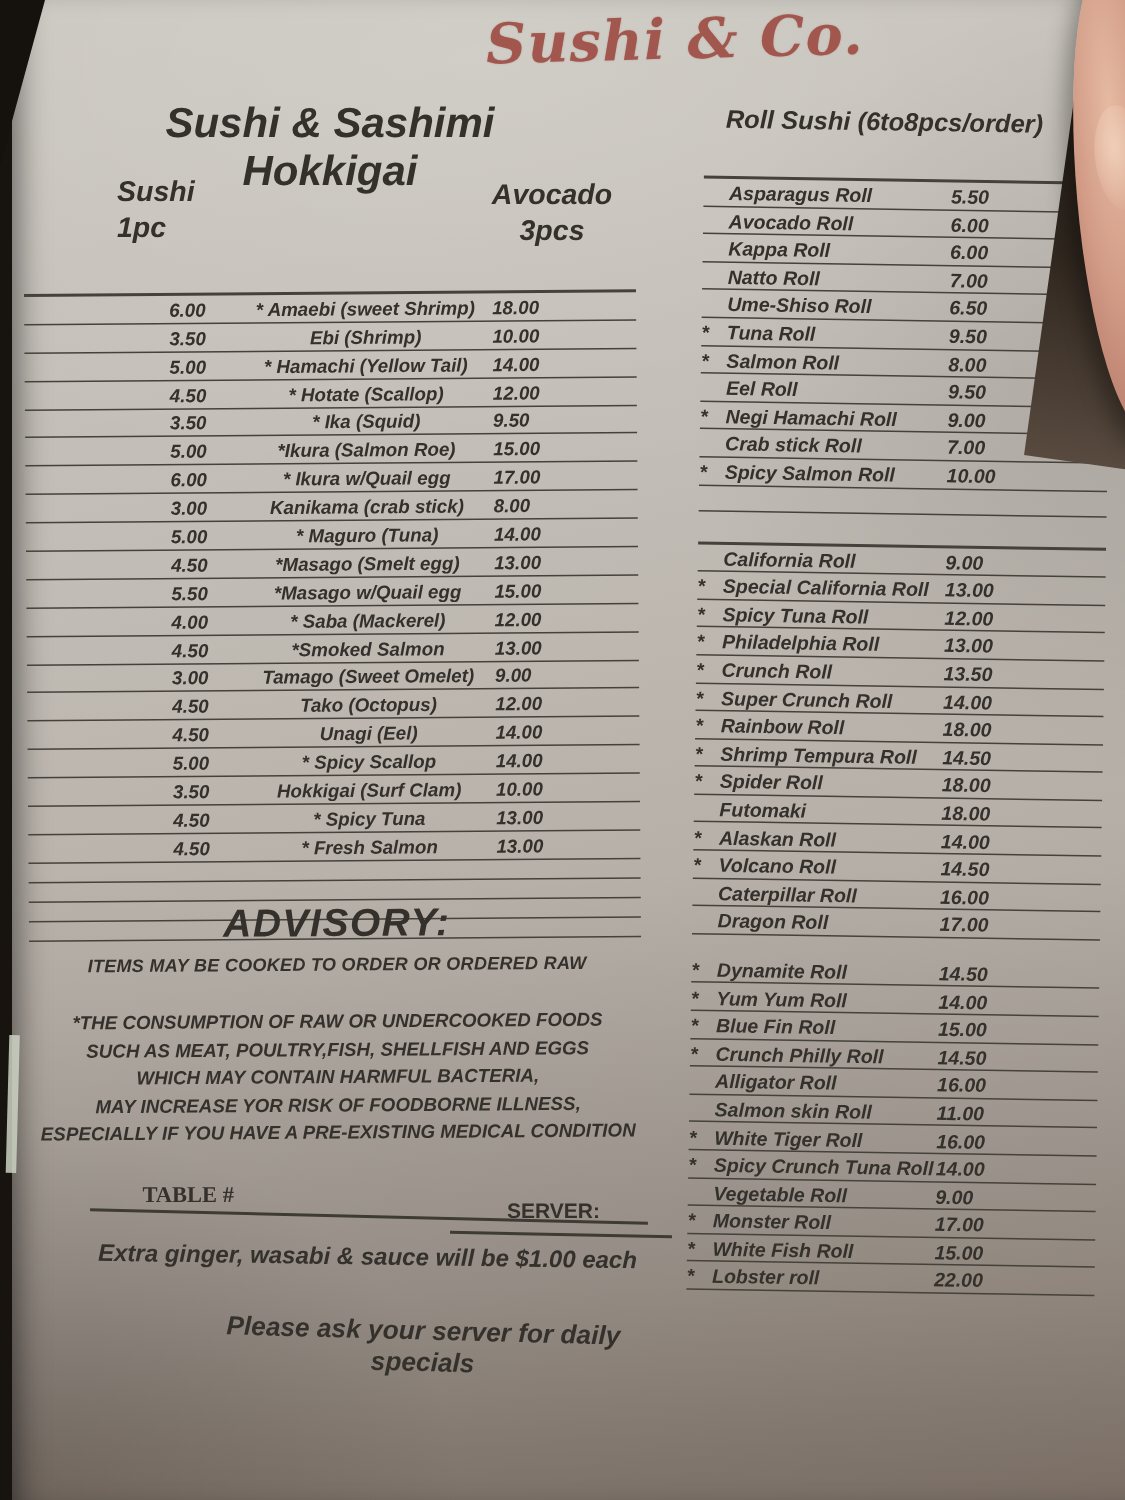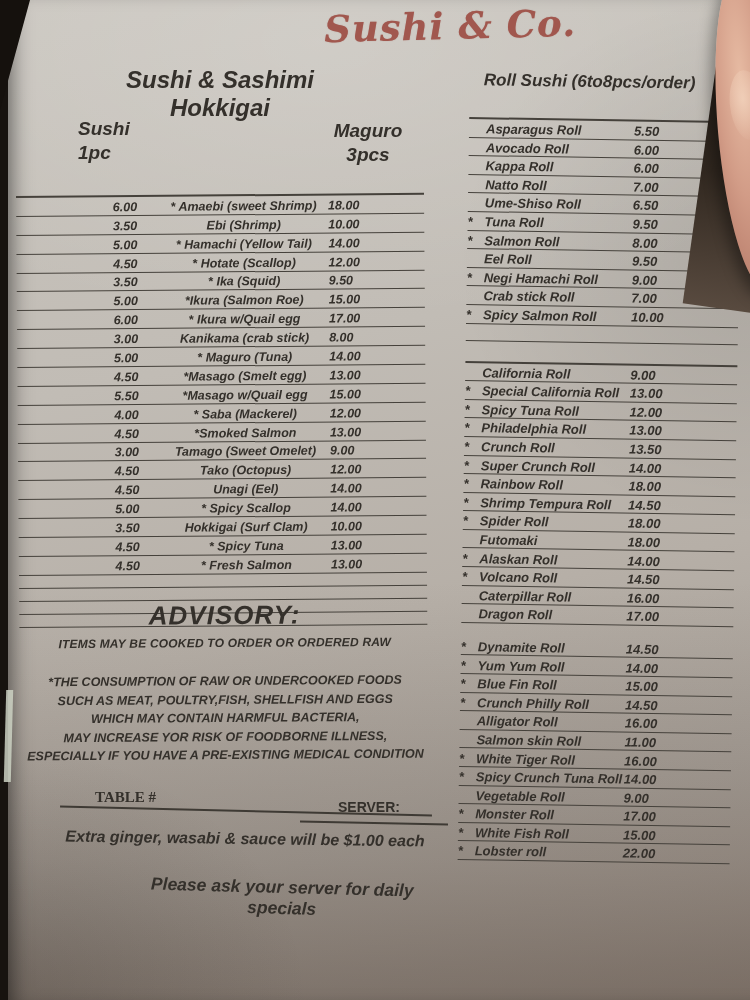--- a/index.html
+++ b/index.html
@@ -28,21 +28,21 @@
     transform:rotate(-7deg);}
 
   .ink{color:#34302b;}
   
   .title{position:absolute;left:322px;top:4px;width:256px;margin:0;text-align:center;z-index:2;
     font-family:"DejaVu Serif",serif;font-style:italic;font-weight:700;font-size:37px;
     letter-spacing:1px;transform:rotate(-1.5deg);text-shadow:0 0 1px rgba(150,80,70,.45);}
 
   
   .ls-head{position:absolute;left:105px;top:66px;width:230px;text-align:center;z-index:2;
-    font-style:italic;font-weight:700;font-size:24px;line-height:1.15;}
+    font-style:italic;font-weight:700;font-size:28px;line-height:1.15;}
   .col-label{position:absolute;z-index:2;font-style:italic;font-weight:700;font-size:19px;line-height:1.25;}
   .lab-sushi{left:78px;top:117px;}
   .lab-sashimi{left:322px;top:119px;width:92px;text-align:center;}
 
   
   .sstable{position:absolute;left:16px;top:196px;width:408px;z-index:2;
     border-top:2px solid #45413b;transform:rotate(-0.45deg);transform-origin:top left;}
   .ssrow{display:grid;grid-template-columns:145px 165px 98px;height:17.9px;
     border-bottom:1.9px solid #45413b;align-items:end;
     font-style:italic;font-weight:700;font-size:12.5px;line-height:15px;}
@@ -98,21 +98,21 @@
 
   <div class="ls-head ink">
     <div>Sushi &amp; Sashimi</div>
     <div>Hokkigai</div>
   </div>
   <div class="col-label lab-sushi ink">
     <div>Sushi</div>
     <div>1pc</div>
   </div>
   <div class="col-label lab-sashimi ink">
-    <div>Maguro</div>
+    <div>Avocado</div>
     <div>3pcs</div>
   </div>
 
   <div class="sstable ink" id="ss-rows">
   <div class="ssrow">
     <span class="c1">6.00</span>
     <span class="c2">* Amaebi (sweet Shrimp)</span>
     <span class="c3">18.00</span>
   </div>
 

